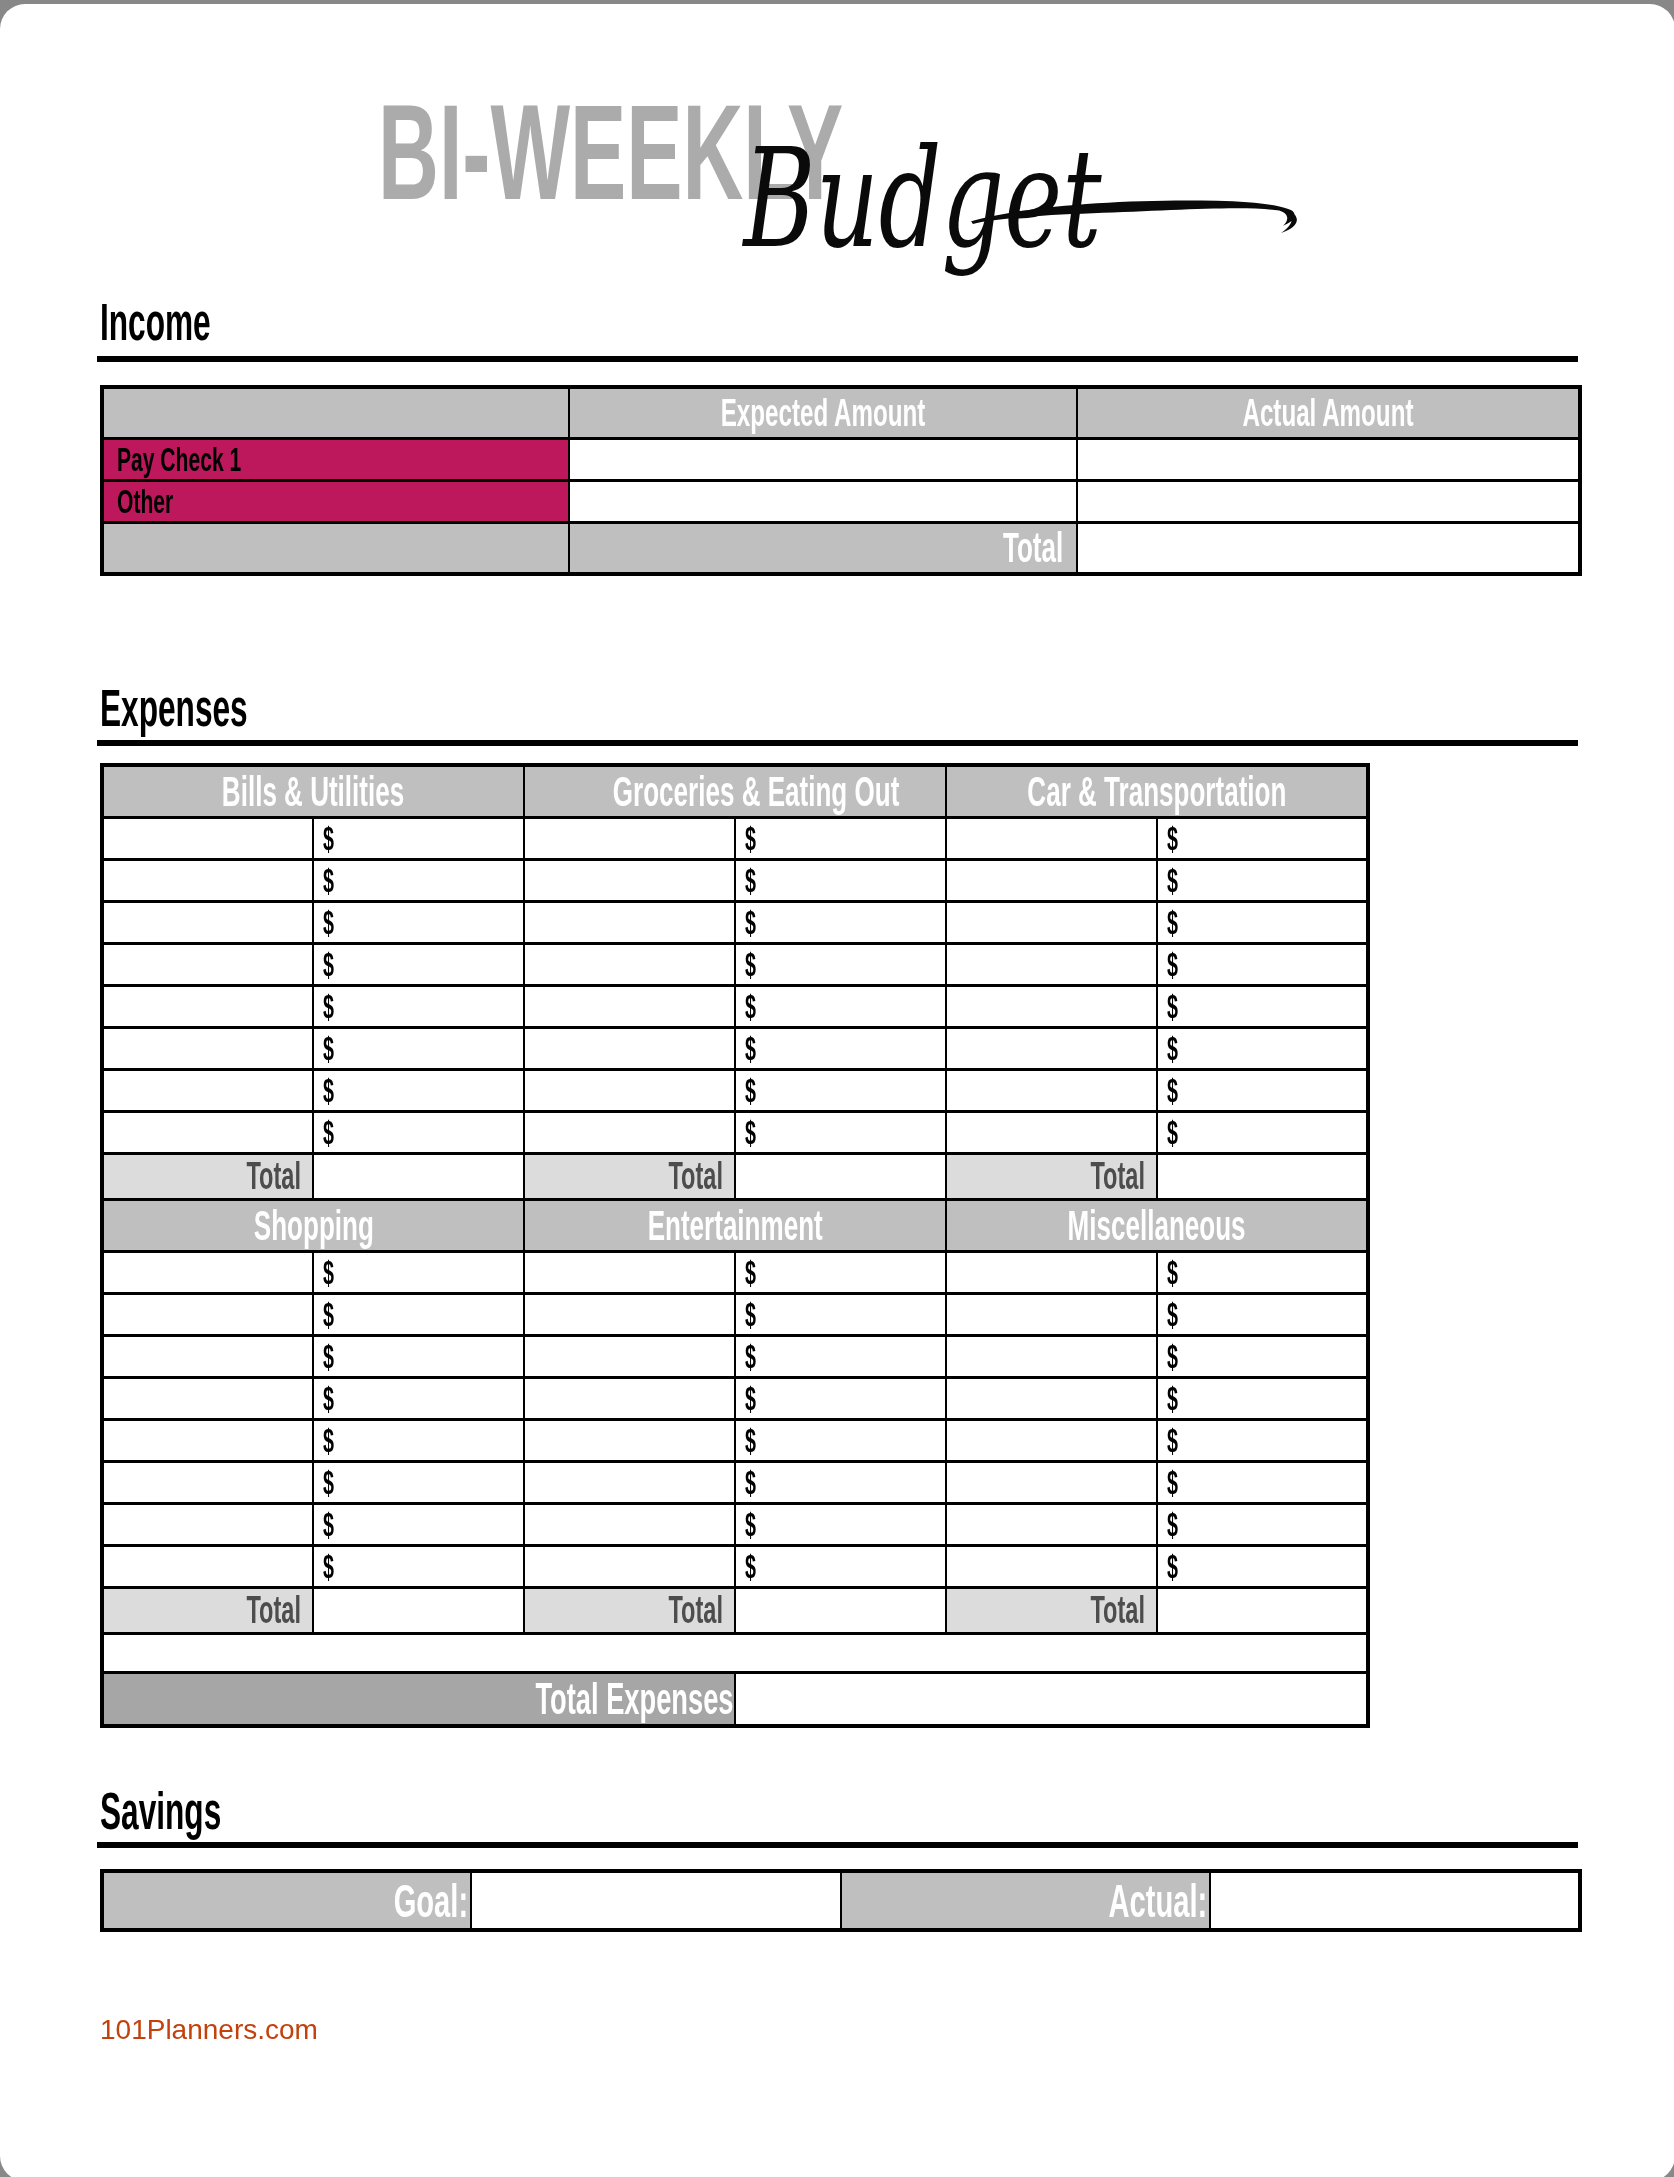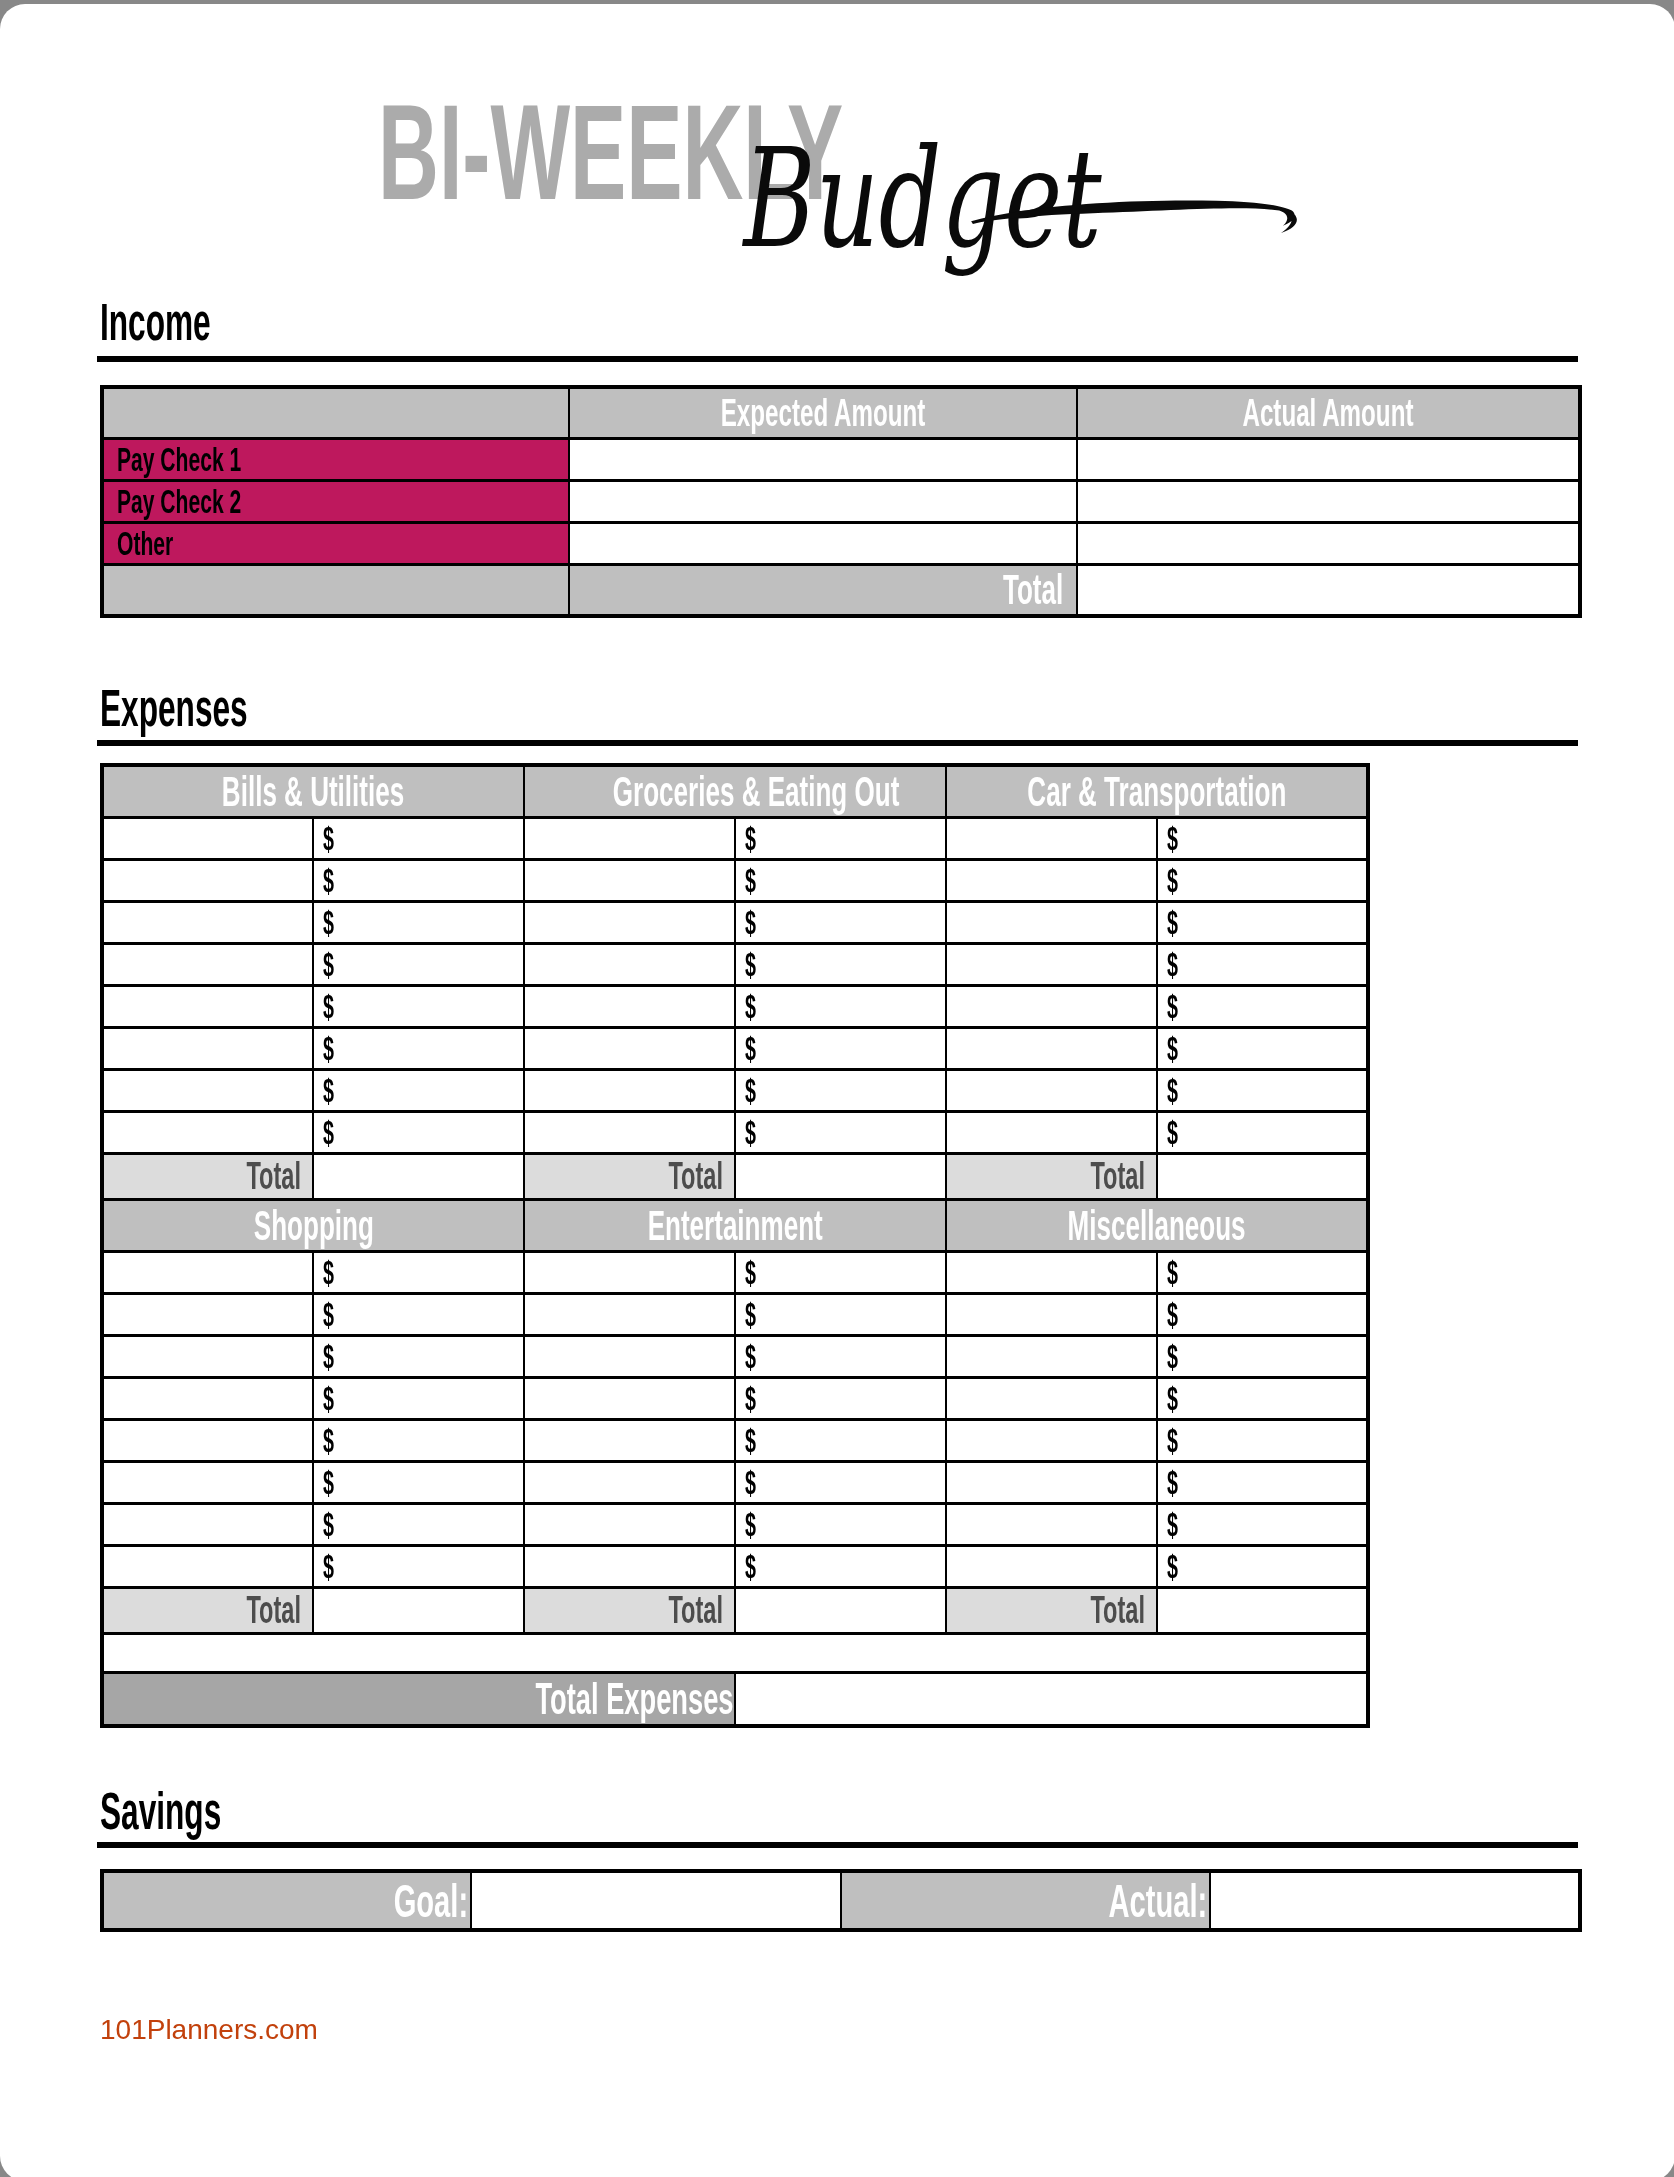--- a/index.html
+++ b/index.html
@@ -101,25 +101,20 @@
         <td class="hdr"></td>
         <td class="hdr"><span class="cond ox-c">Expected Amount</span></td>
         <td class="hdr"><span class="cond ox-c">Actual Amount</span></td>
       </tr>
       <tr class="row-data">
         <td class="lbl"><span class="cond ox-l">Pay Check 1</span></td>
         <td class="fill"></td>
         <td class="fill"></td>
       </tr>
       <tr class="row-data">
-        <td class="lbl"><span class="cond ox-l">Pay Check 2</span></td>
-        <td class="fill"></td>
-        <td class="fill"></td>
-      </tr>
-      <tr class="row-data">
         <td class="lbl"><span class="cond ox-l">Other</span></td>
         <td class="fill"></td>
         <td class="fill"></td>
       </tr>
       <tr class="row-total">
         <td class="gray-blank"></td>
         <td class="total-cell"><span class="cond ox-r">Total</span></td>
         <td class="fill"></td>
       </tr>
     </tbody>

